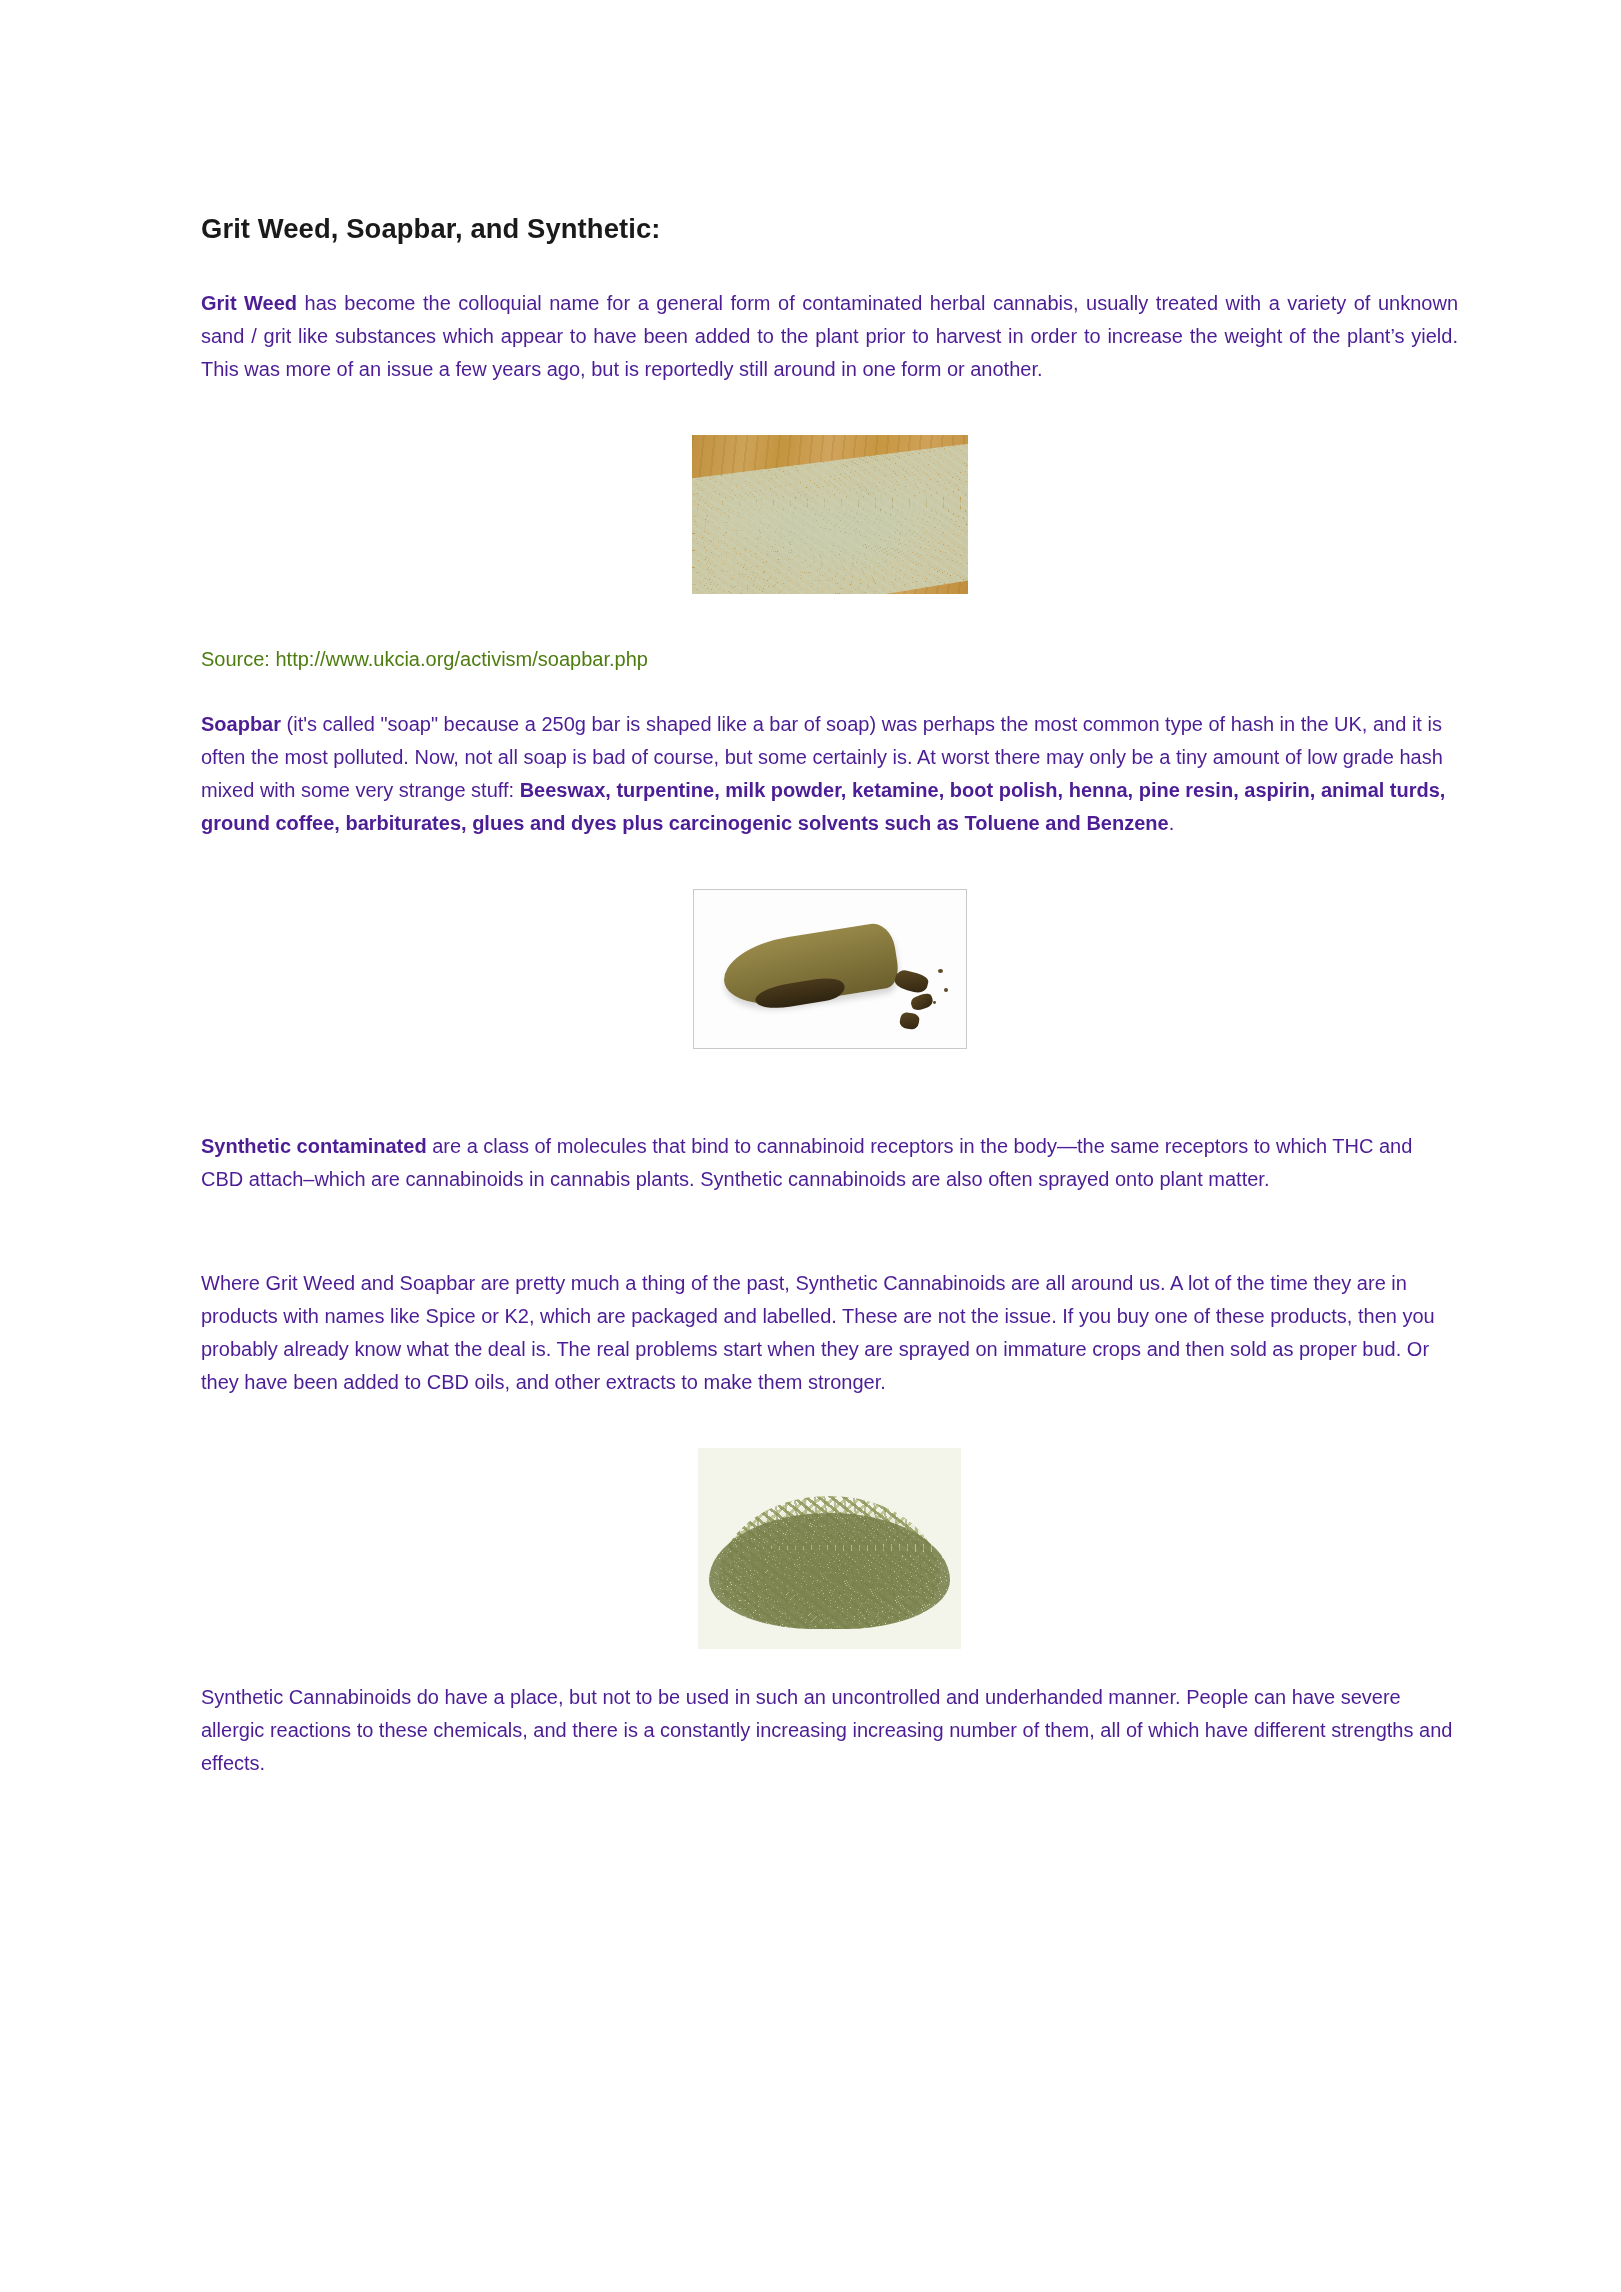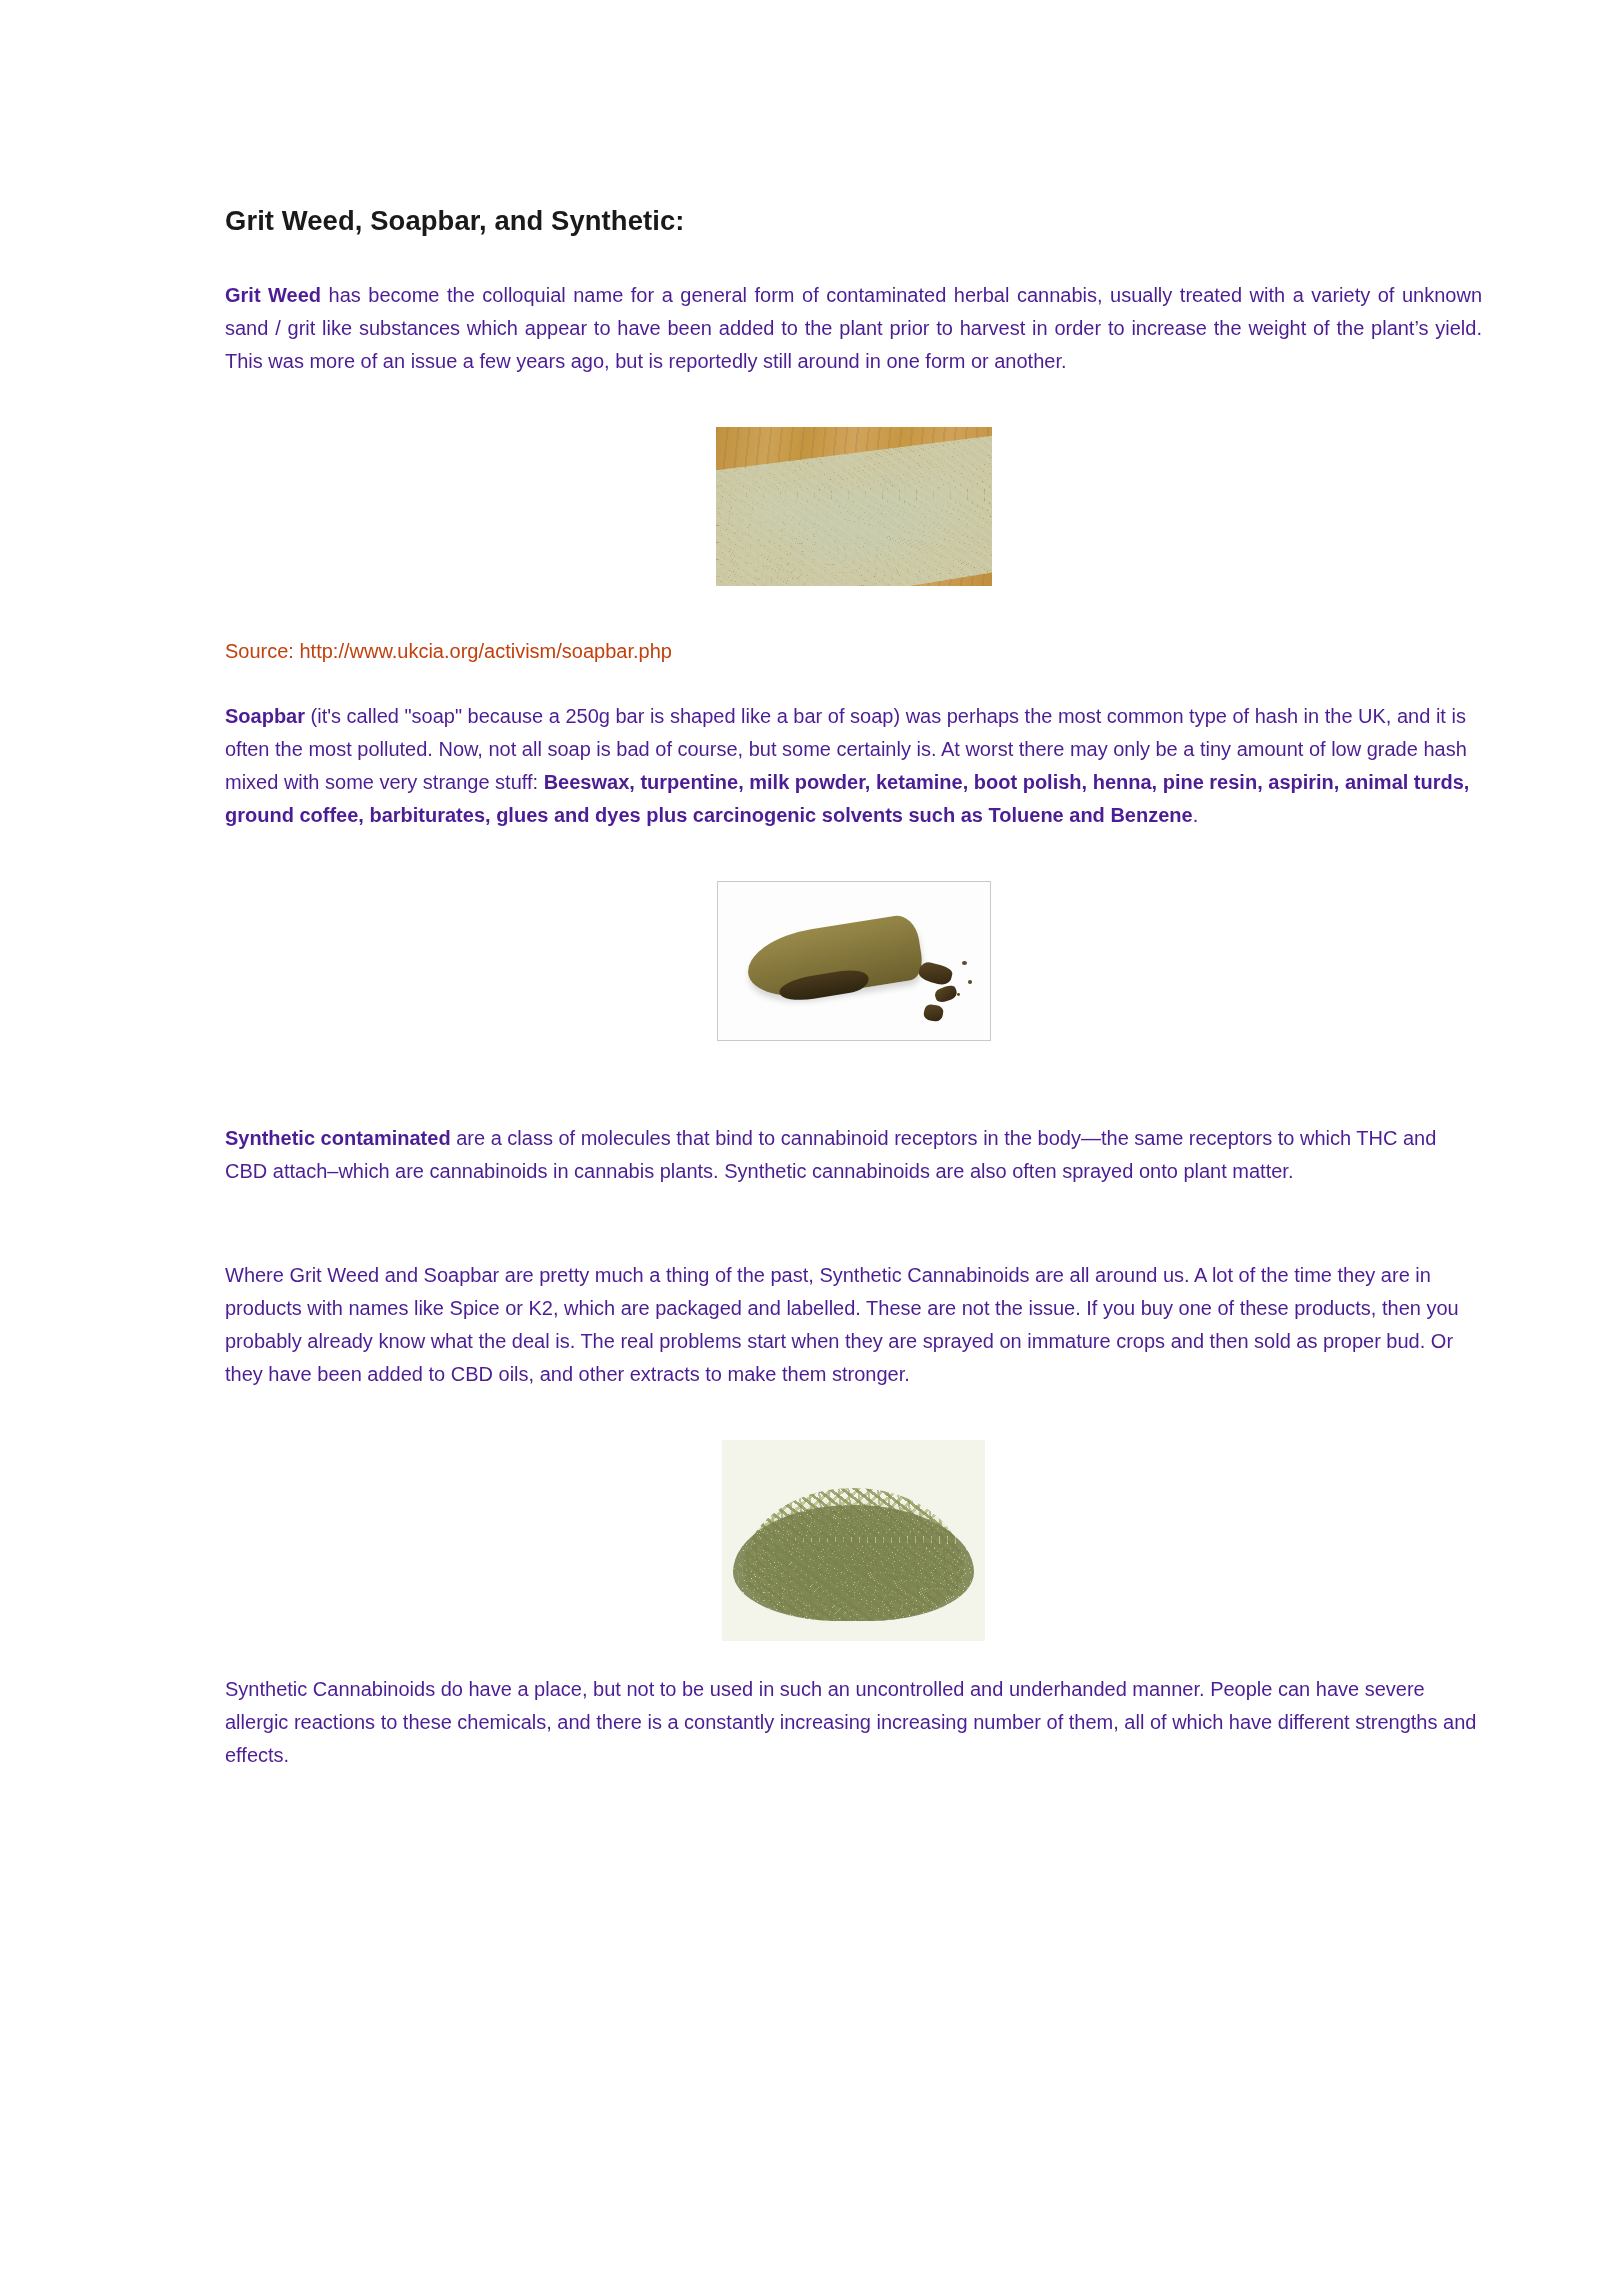--- a/index.html
+++ b/index.html
@@ -17,23 +17,22 @@
     position: relative;
     width: 1621px;
     height: 2293px;
     margin: 0 auto;
     background: #ffffff;
     overflow: hidden;
   }
   .content {
     position: absolute;
     left: 201px;
-    top: 0;
+    top: 8px;
     width: 1257px;
-    margin-left: 24px;
   }
 
   
   .doc-heading {
     font-size: 27.4px;
     font-weight: bold;
     color: #1a1a1a;
     letter-spacing: 0.1px;
     margin: 0;
     padding-top: 204px;
@@ -58,21 +57,21 @@
 
   .gap-after-heading { height: 41px; }
   .gap-md  { height: 32px; }
   .gap-lg  { height: 49px; }
   .gap-xl  { height: 71px; }
 
   
   .source-line {
     font-size: 20px;
     line-height: 33px;
-    color: #c2410c;
+    color: #4d7c0f;
     margin: 0;
     white-space: nowrap;
   }
 
   
   .figure-wrap {
     width: 100%;
     text-align: center;
     line-height: 0;
   }

